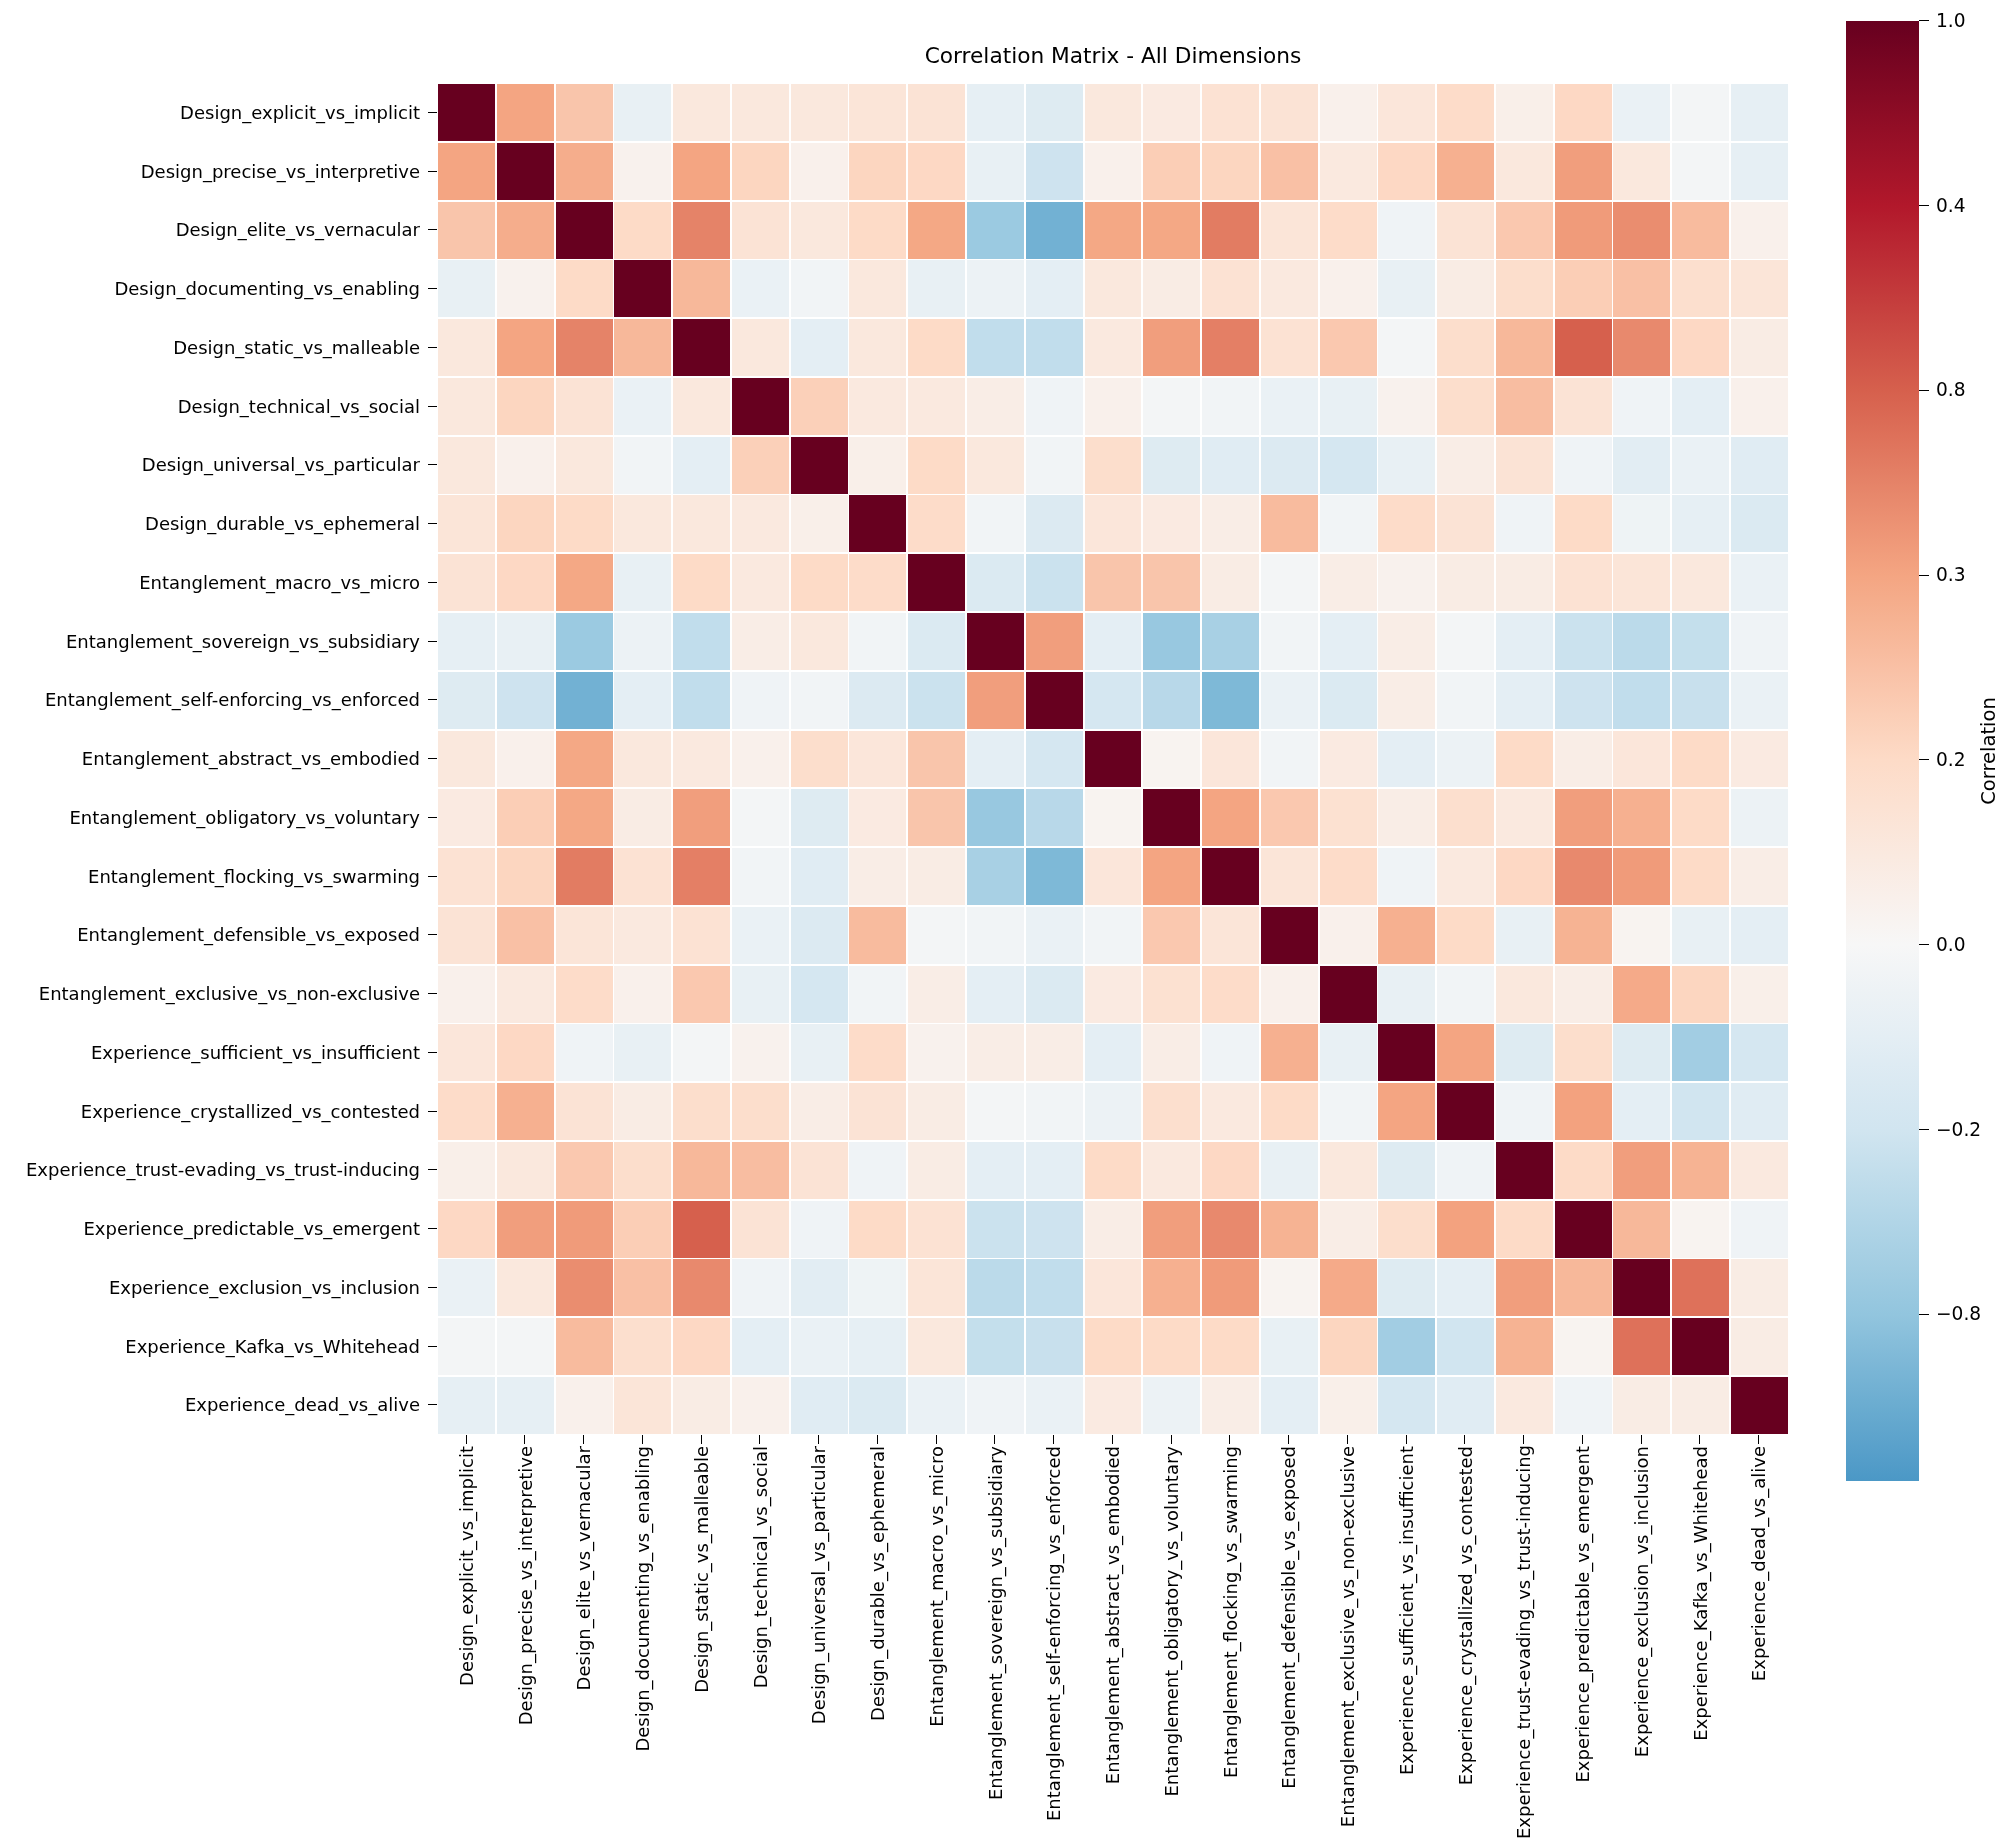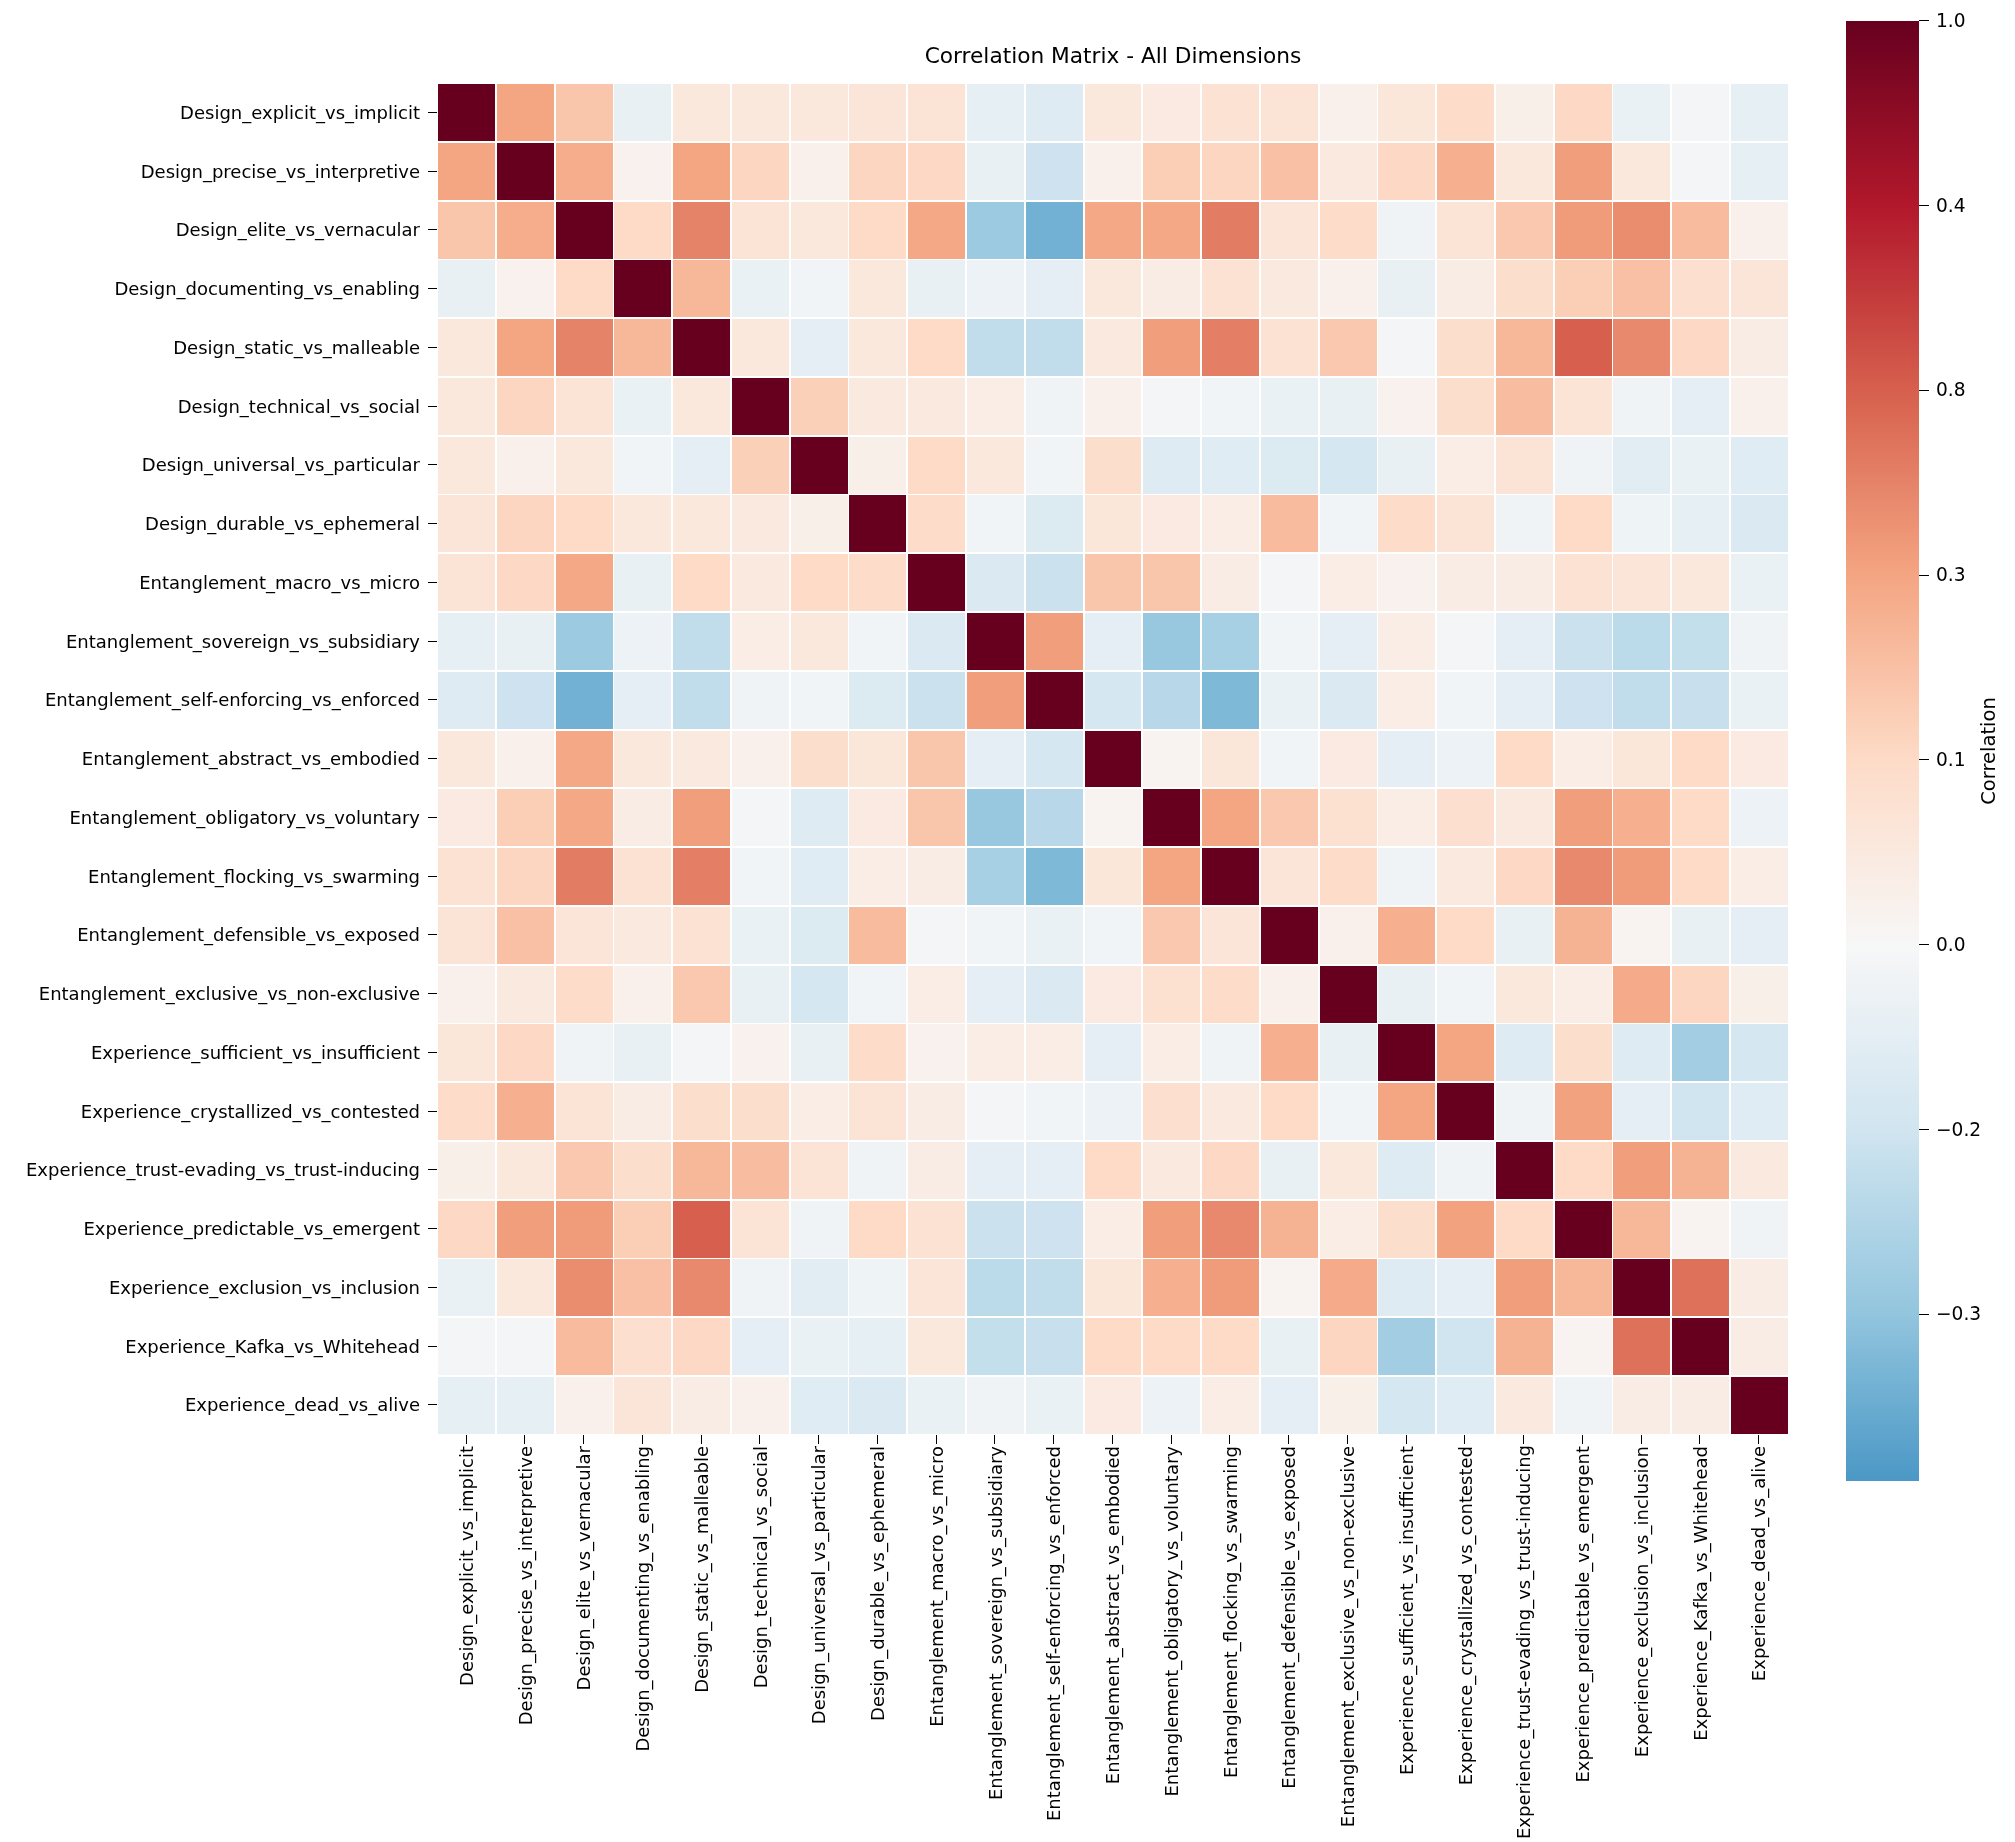--- a/index.html
+++ b/index.html
@@ -668,22 +668,22 @@
 <div id="cbticks">
     <div class="cbtick" style="top: 20px;"></div>
     <div class="cblab" style="top: 9.7px;">1.0</div>
     <div class="cbtick" style="top: 205px;"></div>
     <div class="cblab" style="top: 195px;">0.4</div>
     <div class="cbtick" style="top: 390px;"></div>
     <div class="cblab" style="top: 379px;">0.8</div>
     <div class="cbtick" style="top: 575px;"></div>
     <div class="cblab" style="top: 564px;">0.3</div>
     <div class="cbtick" style="top: 759px;"></div>
-    <div class="cblab" style="top: 749px;">0.1</div>
+    <div class="cblab" style="top: 749px;">0.2</div>
     <div class="cbtick" style="top: 944px;"></div>
     <div class="cblab" style="top: 934px;">0.0</div>
     <div class="cbtick" style="top: 1129px;"></div>
     <div class="cblab" style="top: 1119px;">−0.2</div>
     <div class="cbtick" style="top: 1314px;"></div>
-    <div class="cblab" style="top: 1303px;">−0.3</div>
+    <div class="cblab" style="top: 1303px;">−0.8</div>
   </div>
 <div class="cbar-label">Correlation</div>
 
 
 </body></html>

